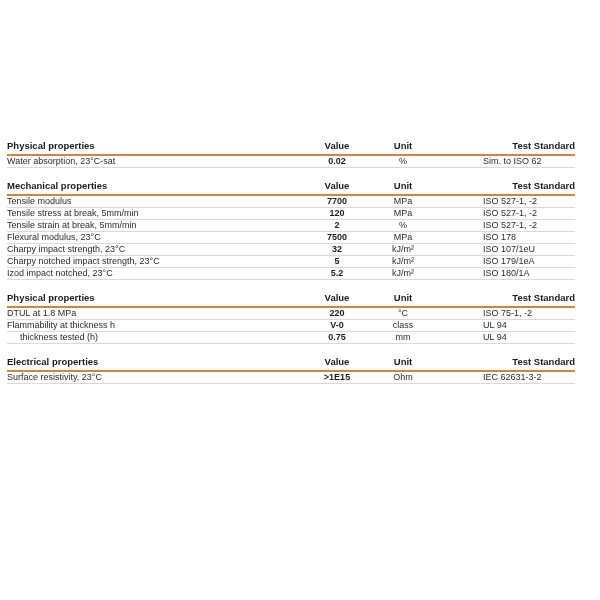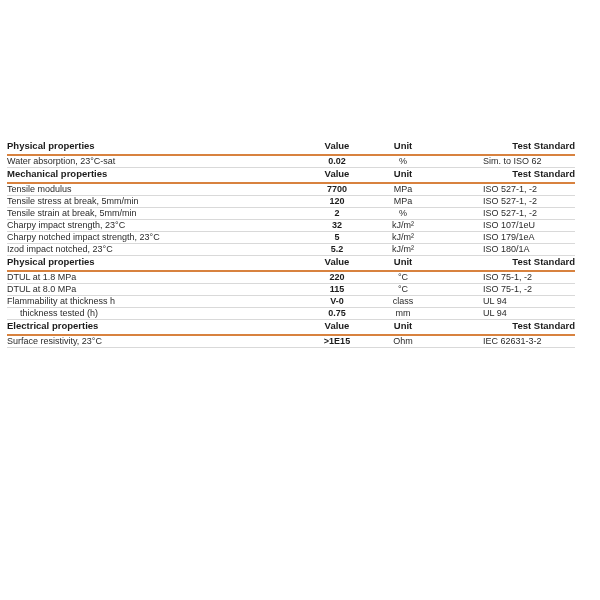--- a/index.html
+++ b/index.html
@@ -10,21 +10,21 @@
     height: 600px;
     overflow: hidden;
     font-family: "Liberation Sans", sans-serif;
   }
   .sheet {
     position: absolute;
     left: 7px;
     top: 140px;
     width: 568px;
   }
-  .section { }
+  .section { margin-bottom: 12px; }
   table.props {
     width: 568px;
     border-collapse: collapse;
     table-layout: fixed;
   }
   col.c-name  { width: 293px; }
   col.c-value { width: 74px; }
   col.c-unit  { width: 58px; }
   col.c-test  { width: 143px; }
 
@@ -124,20 +124,26 @@
     <td class="test">ISO 527-1, -2</td>
   </tr>
 
   <tr class="data-row">
     <td class="name">Tensile strain at break, 5mm/min</td>
     <td class="value">2</td>
     <td class="unit">%</td>
     <td class="test">ISO 527-1, -2</td>
   </tr>
 
+  <tr class="data-row">
+    <td class="name">Flexural modulus, 23°C</td>
+    <td class="value">7500</td>
+    <td class="unit">MPa</td>
+    <td class="test">ISO 178</td>
+  </tr>
 
 
   <tr class="data-row">
     <td class="name">Charpy impact strength, 23°C</td>
     <td class="value">32</td>
     <td class="unit">kJ/m²</td>
     <td class="test">ISO 107/1eU</td>
   </tr>
 
   <tr class="data-row">
@@ -175,26 +181,20 @@
         </tr>
       </thead>
       <tbody>
   <tr class="data-row">
     <td class="name">DTUL at 1.8 MPa</td>
     <td class="value">220</td>
     <td class="unit">°C</td>
     <td class="test">ISO 75-1, -2</td>
   </tr>
 
-  <tr class="data-row">
-    <td class="name">DTUL at 8.0 MPa</td>
-    <td class="value">115</td>
-    <td class="unit">°C</td>
-    <td class="test">ISO 75-1, -2</td>
-  </tr>
 
   <tr class="data-row">
     <td class="name">Flammability at thickness h</td>
     <td class="value">V-0</td>
     <td class="unit">class</td>
     <td class="test">UL 94</td>
   </tr>
 
   <tr class="data-row">
     <td class="name indent">thickness tested (h)</td>

